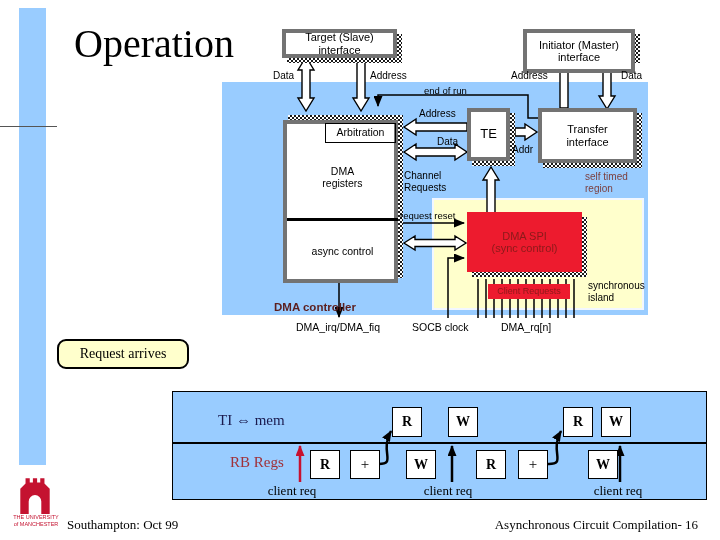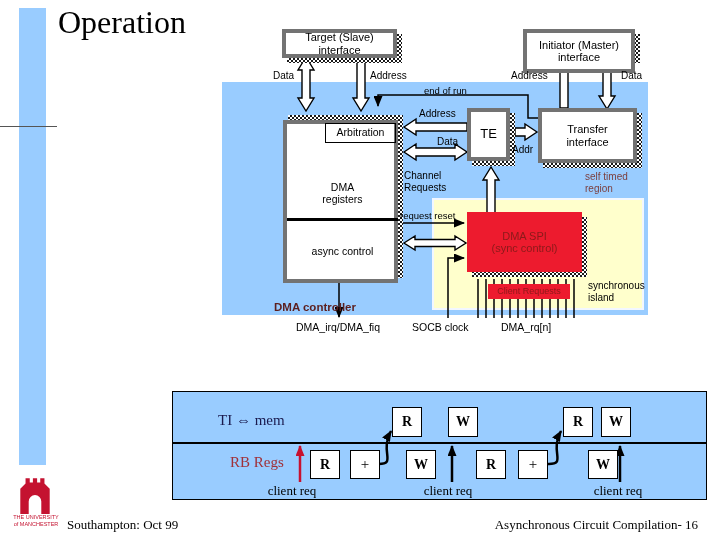--- a/index.html
+++ b/index.html
@@ -15,22 +15,22 @@
     background-size:4px 4px;background-position:0 0,2px 2px;}
   .box{position:absolute;z-index:4;background:#fff;border:4px solid #737373;box-sizing:border-box;
        display:flex;align-items:center;justify-content:center;text-align:center;
        white-space:pre-line;line-height:1.12;font-size:11px;color:#000;}
   .redbox{background:#ED1B2E;border:none;color:#8B1A1A;}
   .lbl{position:absolute;z-index:4;font-size:10px;color:#000;white-space:pre-line;line-height:1.15;}
   .serif{font-family:"Liberation Serif","DejaVu Serif",serif;}
   .tbox{position:absolute;z-index:4;width:30px;background:#fff;border:1.5px solid #000;box-sizing:border-box;
         display:flex;align-items:center;justify-content:center;
         font-family:"Liberation Serif",serif;font-weight:bold;font-size:14px;}
-  .title{position:absolute;left:58px;top:4px;margin:0;z-index:4;font-family:"Liberation Serif",serif;
-         font-weight:400;font-size:32px;color:#000;}
+  .title{position:absolute;left:58px;top:4px;margin:16px;z-index:4;font-family:"Liberation Serif",serif;
+         font-weight:400;font-size:40px;color:#000;}
   .callout{position:absolute;z-index:4;left:57px;top:339px;width:132px;height:30px;background:#FFFFCC;
            border:2px solid #000;border-radius:9px;box-sizing:border-box;display:flex;align-items:center;
            justify-content:center;font-family:"Liberation Serif",serif;font-size:14px;}
   .footer{position:absolute;z-index:4;font-family:"Liberation Serif",serif;font-size:13px;color:#000;}
   .logotext{position:absolute;z-index:4;left:4px;top:514px;width:64px;text-align:center;
             color:#C41230;font-size:5.5px;line-height:1.2;}
 </style>
 </head>
 <body>
 
@@ -88,21 +88,21 @@
   <div class="shadow" style="left:543px;top:113px;width:99px;height:55px;"></div>
   <div class="shadow" style="left:472px;top:217px;width:115px;height:60px;"></div>
 
   <div class="box" style="left:282px;top:29px;width:115px;height:29px;">Target (Slave)
 interface</div>
   <div class="box" style="left:523px;top:29px;width:112px;height:44px;">Initiator (Master)
 interface</div>
 
   <div class="box" style="left:283px;top:120px;width:115px;height:163px;display:block;">
     <div style="position:absolute;left:38px;top:-1px;width:71px;height:20px;border:1.5px solid #000;box-sizing:border-box;display:flex;align-items:center;justify-content:center;font-size:10.5px;">Arbitration</div>
-    <div style="position:absolute;left:0;top:42px;width:111px;text-align:center;font-size:10.5px;white-space:pre-line;margin-top:16px;">DMA
+    <div style="position:absolute;left:0;top:42px;width:111px;text-align:center;font-size:10.5px;white-space:pre-line;">DMA
 registers</div>
     <div style="position:absolute;left:0;top:94px;width:111px;height:3px;background:#000;"></div>
     <div style="position:absolute;left:0;top:122px;width:111px;text-align:center;font-size:10.5px;">async control</div>
   </div>
 
   <div class="box" style="left:467px;top:108px;width:43px;height:53px;font-size:13px;">TE</div>
   <div class="box" style="left:538px;top:108px;width:99px;height:55px;">Transfer
 interface</div>
 
   <div class="box redbox" style="left:467px;top:212px;width:115px;height:60px;">DMA SPI
@@ -122,20 +122,21 @@
   <div class="lbl" style="left:585px;top:171px;color:#7B3F3F;">self timed
 region</div>
   <div class="lbl" style="left:400px;top:211px;font-size:9.5px;">request reset</div>
   <div class="lbl" style="left:588px;top:280px;">synchronous
 island</div>
   <div class="lbl" style="left:230px;top:301px;font-weight:bold;font-size:11.5px;color:#5C1F1F;padding-left:44px;">DMA controller</div>
   <div class="lbl" style="left:296px;top:321px;font-size:10.5px;">DMA_irq/DMA_fiq</div>
   <div class="lbl" style="left:412px;top:321px;font-size:10.5px;">SOCB clock</div>
   <div class="lbl" style="left:501px;top:321px;font-size:10.5px;">DMA_rq[n]</div>
 
+  <div class="callout">Request arrives</div>
 
   <div class="lbl serif" style="left:218px;top:412px;font-size:15px;color:#1A1A4E;">TI ⇔ mem</div>
   <div class="lbl serif" style="left:230px;top:454px;font-size:15px;color:#A03038;">RB Regs</div>
 
   <div class="tbox" style="left:392px;top:407px;height:30px;">R</div>
   <div class="tbox" style="left:448px;top:407px;height:30px;">W</div>
   <div class="tbox" style="left:563px;top:407px;height:30px;">R</div>
   <div class="tbox" style="left:601px;top:407px;height:30px;">W</div>
 
   <div class="tbox" style="left:310px;top:450px;height:29px;">R</div>

